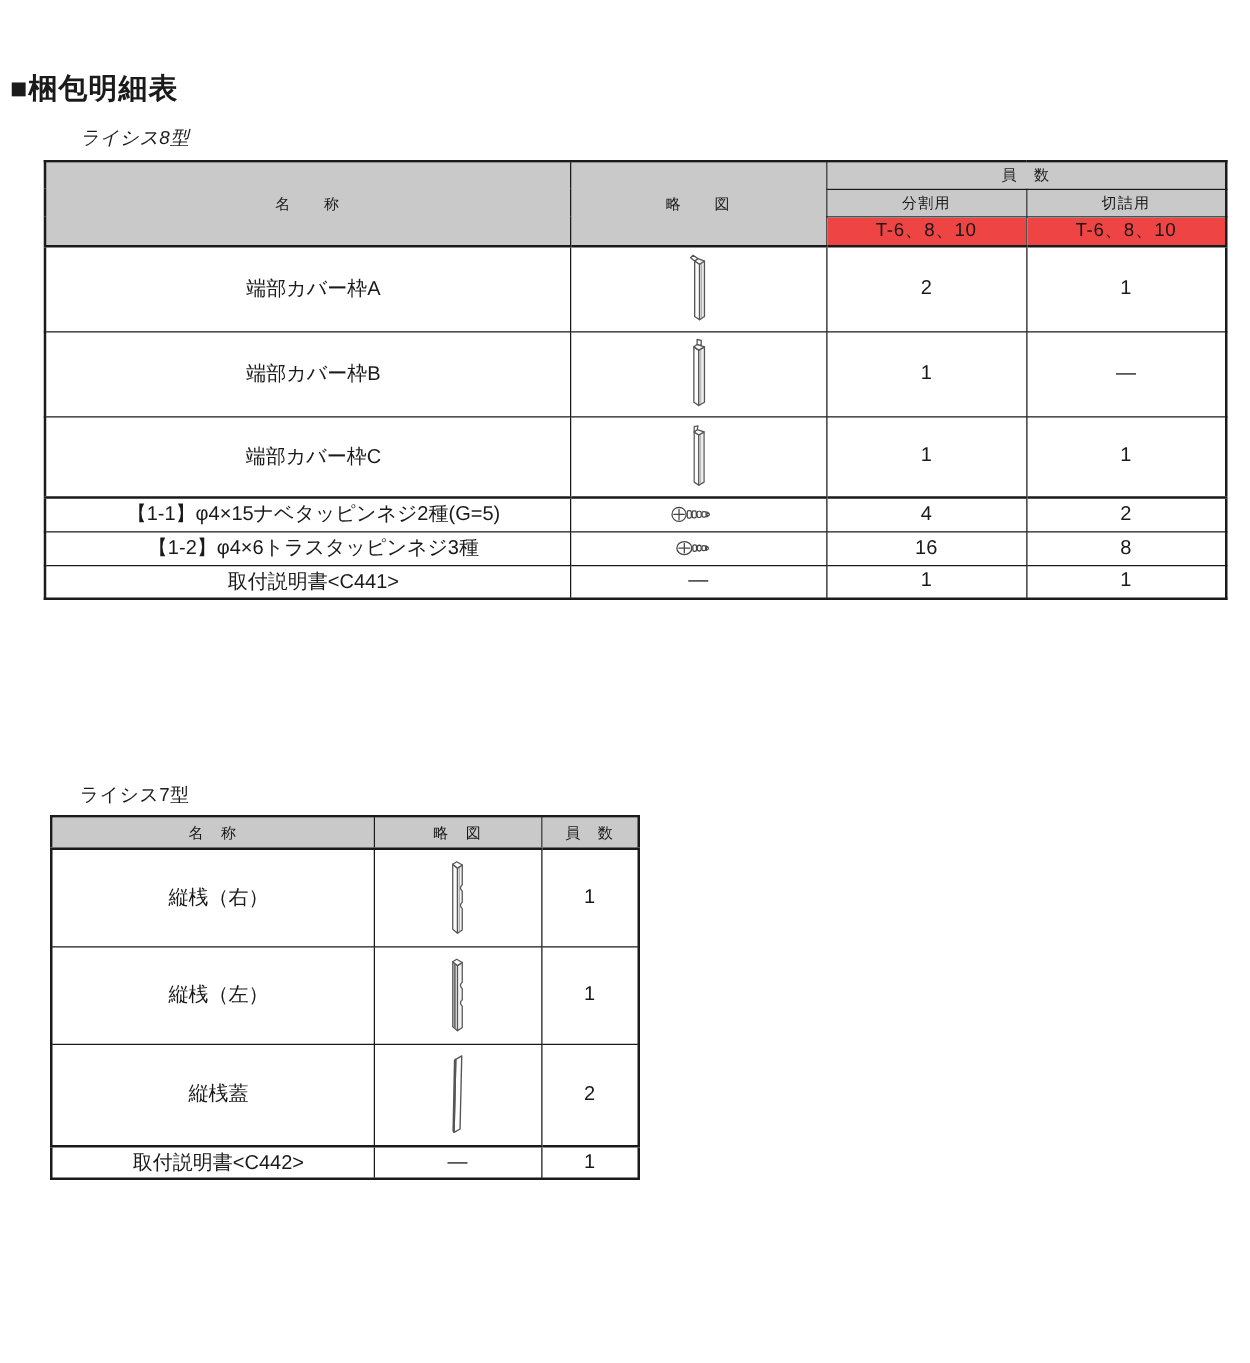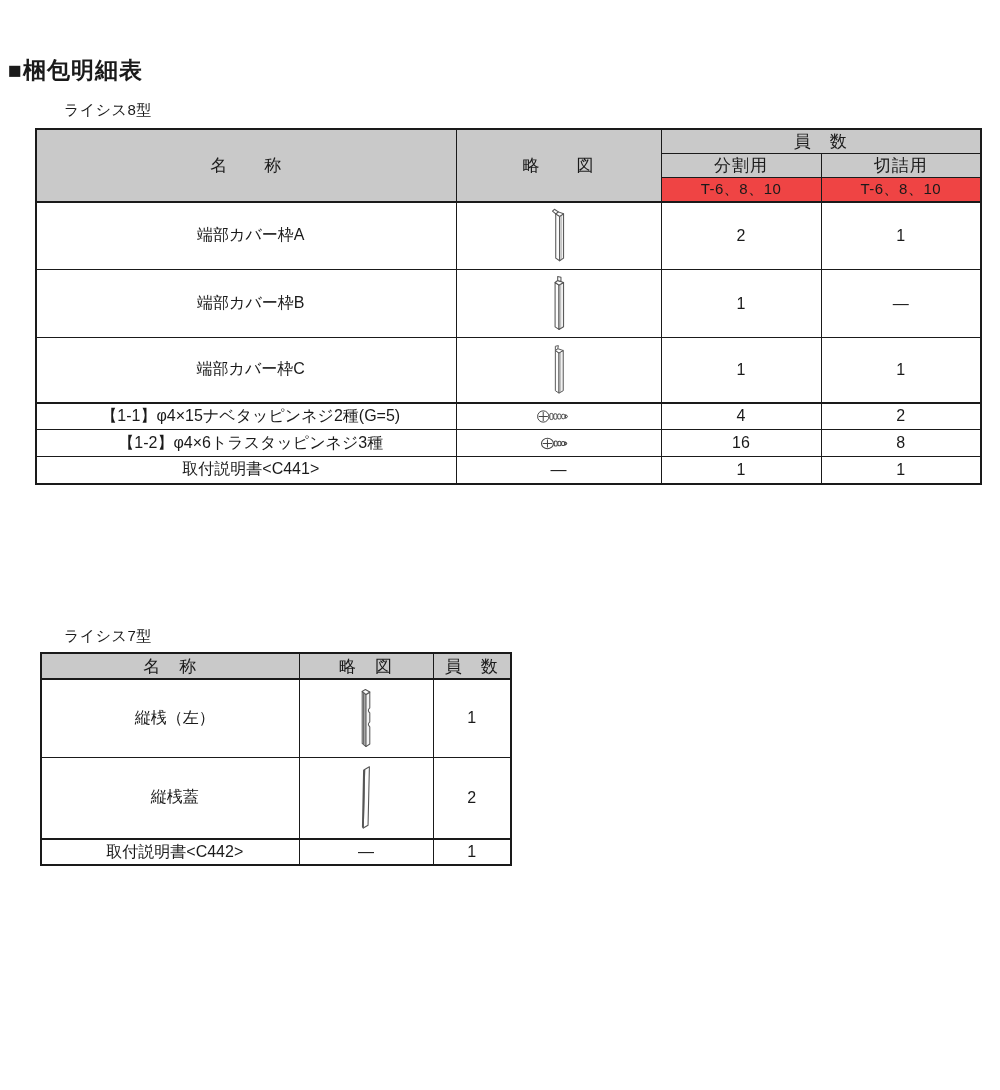--- a/index.html
+++ b/index.html
@@ -1,27 +1,27 @@
 <!DOCTYPE html>
 <html><head>
 <meta charset="utf-8">
 <style>
   html,body{margin:0;padding:0;background:#fff;}
   body{width:1000px;height:1090px;position:relative;overflow:hidden;
        font-family:"Liberation Sans","DejaVu Sans",sans-serif;color:#1a1a1a;}
   .page{position:absolute;left:0;top:0;width:1000px;height:1090px;background:#ffffff;}
   .doc-title{position:absolute;left:8px;top:55px;font-size:23px;font-weight:bold;letter-spacing:1px;}
   .tbl-label{position:absolute;font-size:15px;letter-spacing:0.5px;}
-  .lbl8{left:64px;top:101px;}
+  .lbl8{left:64px;top:101px;font-style:italic;}
   .lbl7{left:64px;top:627px;}
   table{border-collapse:collapse;table-layout:fixed;position:absolute;background:#fff;}
   table,td{border:1.4px solid #1a1a1a;}
   table{border-width:2px;}
   td{padding:0;overflow:hidden;font-size:16px;vertical-align:middle;}
-  .hdr td{background:#c9c9c9;text-align:center;font-size:17px;letter-spacing:1px;}
+  .hdr td{background:#c9c9c9;text-align:center;font-size:12px;letter-spacing:1px;}
   .subhdr td{background:#ef4444;text-align:center;font-size:15px;letter-spacing:0.5px;}
   .name-cell{padding-left:9px;text-align:center;}
   .qty-cell{text-align:center;}
   .diag-cell{text-align:center;}
   .thick-b{border-bottom-width:2.2px;}
   .t8{left:35px;top:128px;}
   .t7{left:40px;top:652px;}
   .note{position:absolute;left:35px;top:482px;width:945px;text-align:right;font-size:15.5px;letter-spacing:0.2px;}
   .two-line{line-height:1.45;display:block;}
   svg{display:block;margin:0 auto;}
@@ -166,20 +166,34 @@
         <col style="width:134px">
         <col style="width:78px">
     </colgroup>
     <tbody>
         <tr class="hdr" style="height:26px;">
       <td class="thick-b">名　称</td>
       <td class="thick-b">略　図</td>
       <td class="thick-b">員　数</td>
     </tr>
 
+    <tr style="height:78px;">
+      <td class="name-cell">縦桟（右）</td>
+      <td class="diag-cell">
+        <svg width="38" height="66" viewBox="0 0 40 104">
+          <g fill="#fcfcfc" stroke="#555" stroke-width="1.6" stroke-linejoin="round">
+            <path d="M14 10 L14 92 L20 97 L20 15 Z"></path>
+            <path d="M20 15 L20 97 L26 93 L26 66 Q21.5 62 26 58 L26 44 Q21.5 40 26 36 L26 11 Z" fill="#f3f3f3"></path>
+            <path d="M14 10 L19 7 L26 11 L20 15 Z"></path>
+          </g>
+          <line x1="22.5" y1="14" x2="22.5" y2="95" stroke="#888" stroke-width="0.8"></line>
+        </svg>
+      </td>
+      <td class="qty-cell">1</td>
+    </tr>
 
     <tr style="height:78px;">
       <td class="name-cell">縦桟（左）</td>
       <td class="diag-cell">
         <svg width="38" height="66" viewBox="0 0 40 104">
           <g fill="#fcfcfc" stroke="#555" stroke-width="1.6" stroke-linejoin="round">
             <path d="M14 10 L14 92 L20 97 L20 15 Z"></path>
             <path d="M20 15 L20 97 L26 93 L26 66 Q21.5 62 26 58 L26 44 Q21.5 40 26 36 L26 11 Z" fill="#f3f3f3"></path>
             <path d="M14 10 L19 7 L26 11 L20 15 Z"></path>
             <path d="M15.2 11 L15.2 92.5 L17.8 94.6 L17.8 13 Z" fill="#6c6c6c" stroke="none"></path>

